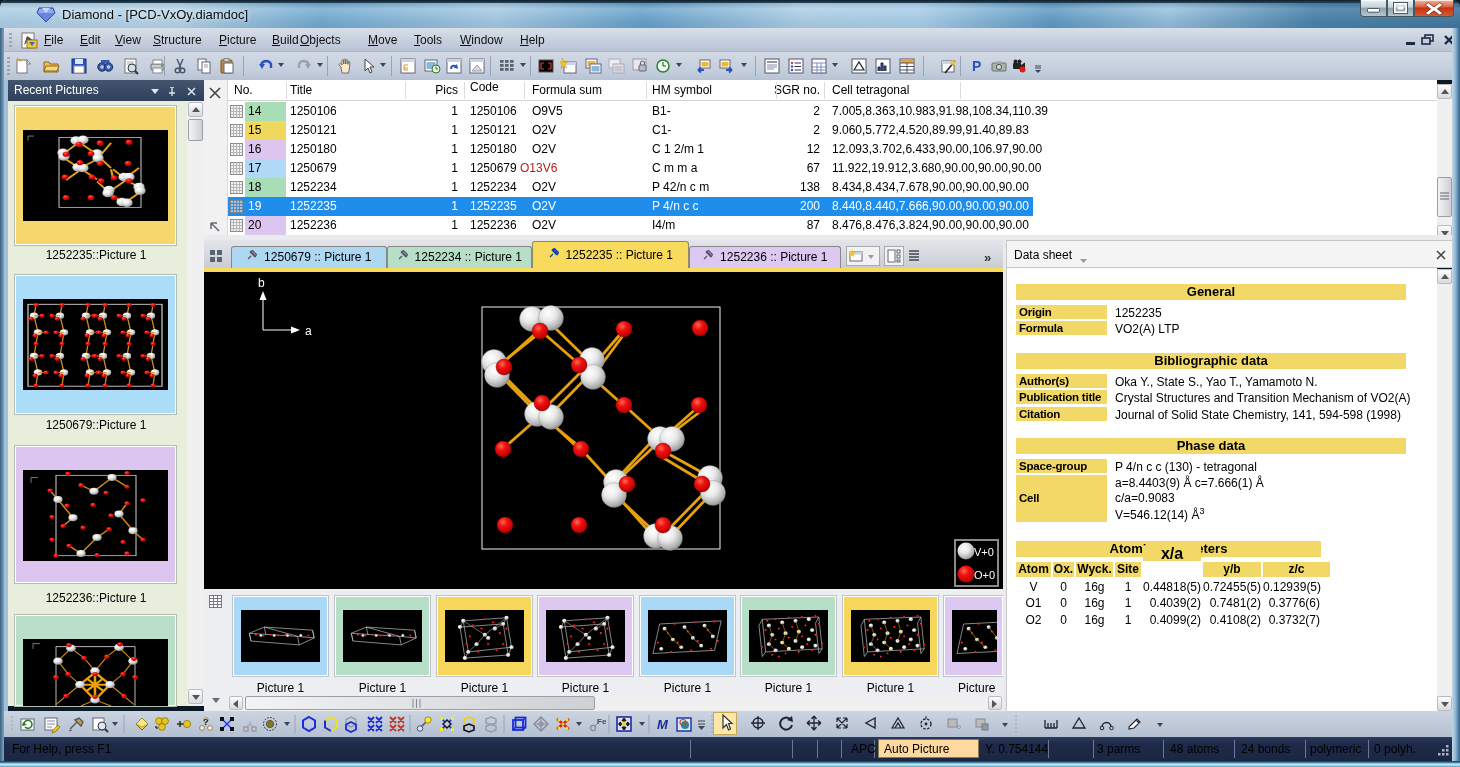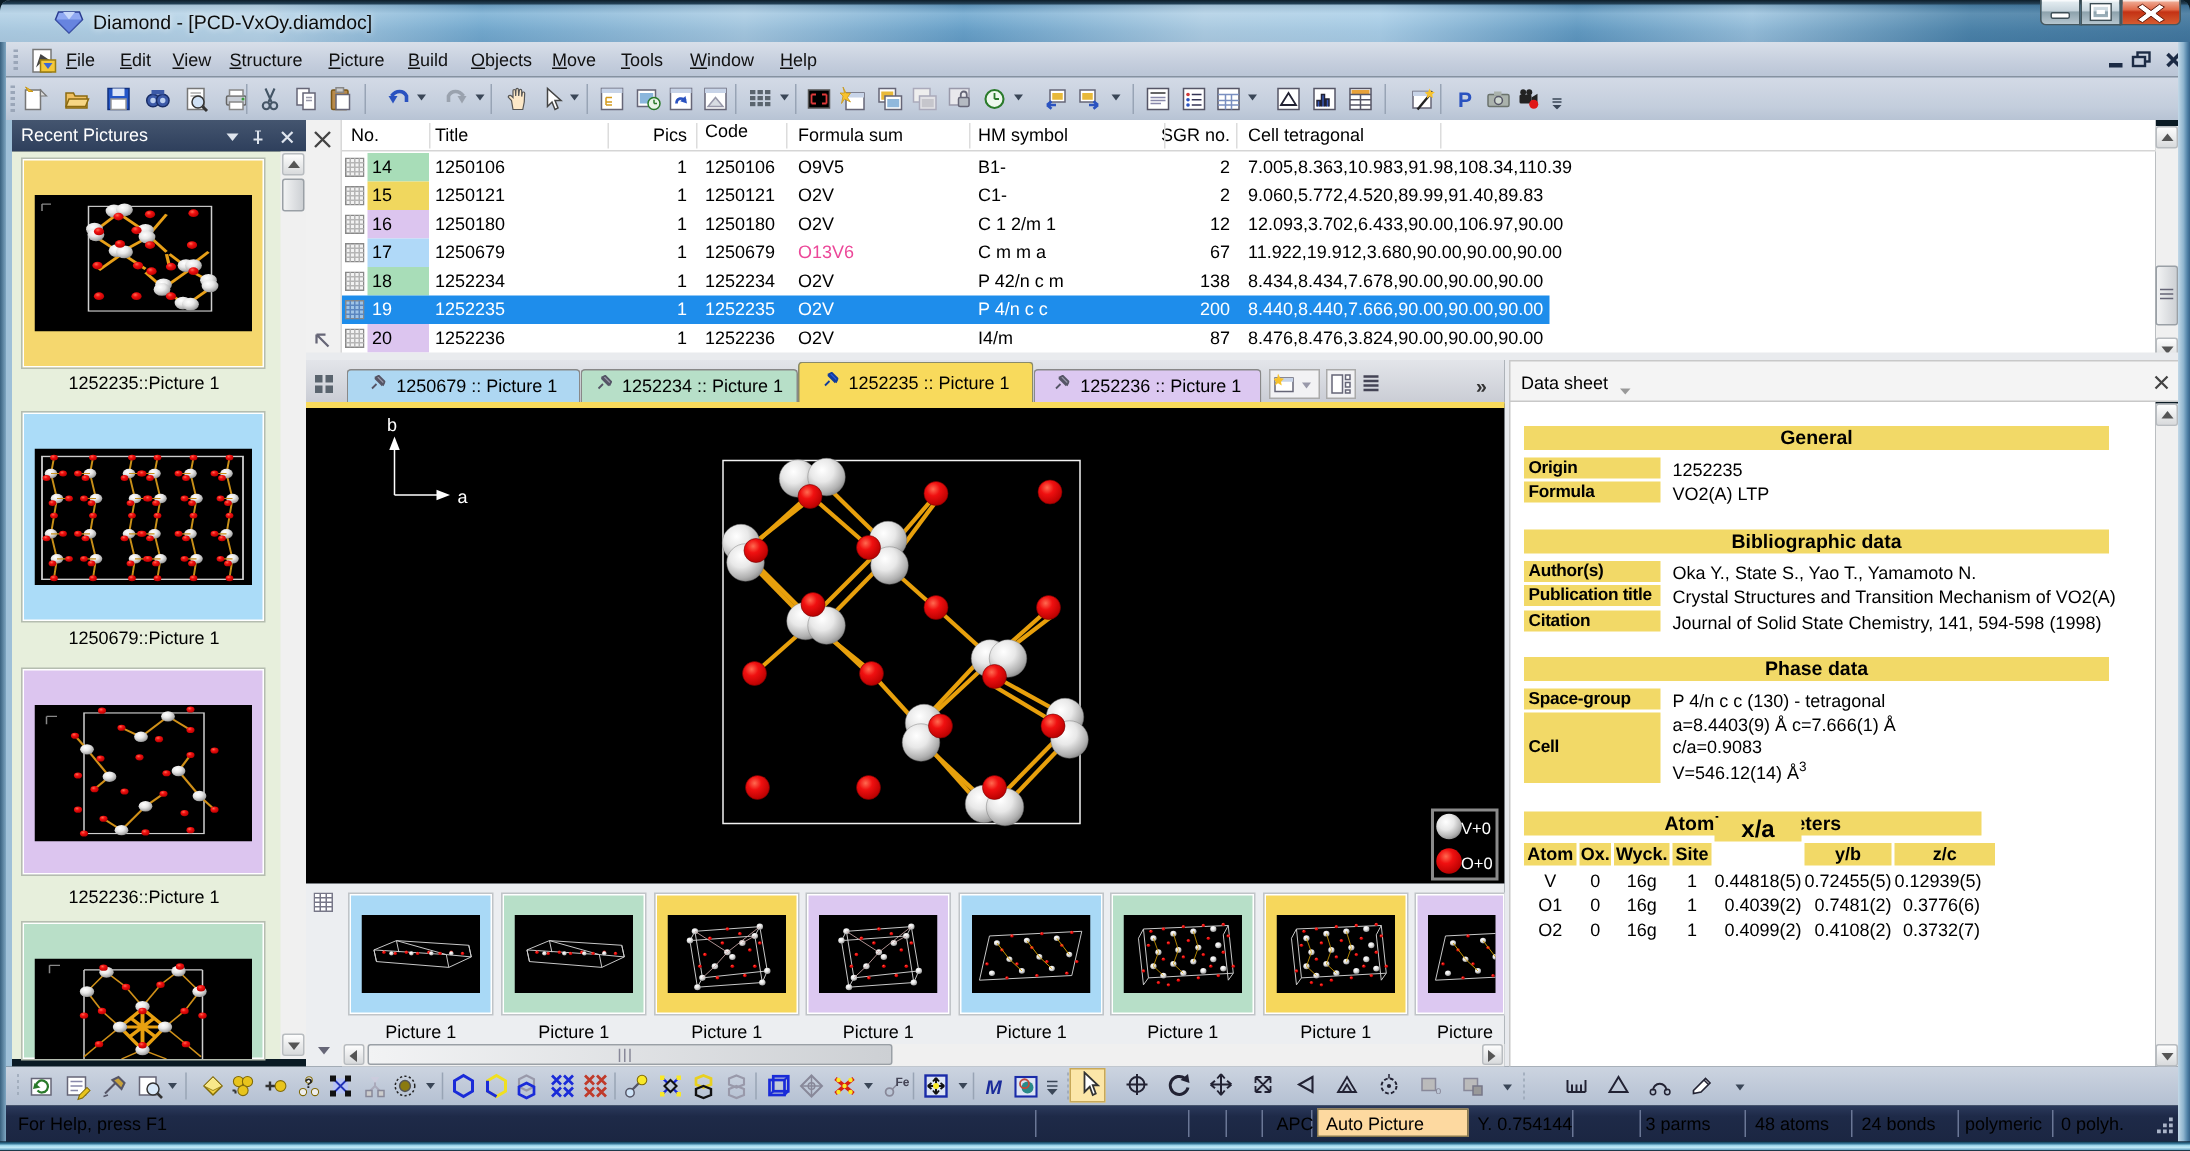--- a/index.html
+++ b/index.html
@@ -79,21 +79,21 @@
       <path d="M14 3 L20 7.5 L26 3 L29.5 5 L23.5 9.5 L29.5 14 L26 16 L20 11.5 L14 16 L10.5 14 L16.5 9.5 L10.5 5 Z" fill="#fff" stroke="#5c1608" stroke-width=".7"></path>
     </svg>
   </div>
 <div class="abs" id="menubar">
 <div class="menuitem" style="left:40px"><u>F</u>ile</div>
 <div class="menuitem" style="left:76px"><u>E</u>dit</div>
 <div class="menuitem" style="left:111px"><u>V</u>iew</div>
 <div class="menuitem" style="left:149px"><u>S</u>tructure</div>
 <div class="menuitem" style="left:215px"><u>P</u>icture</div>
 <div class="menuitem" style="left:268px"><u>B</u>uild</div>
-<div class="menuitem" style="left:310px"><u>O</u>bjects</div>
+<div class="menuitem" style="left:296px"><u>O</u>bjects</div>
 <div class="menuitem" style="left:364px"><u>M</u>ove</div>
 <div class="menuitem" style="left:410px"><u>T</u>ools</div>
 <div class="menuitem" style="left:456px"><u>W</u>indow</div>
 <div class="menuitem" style="left:516px"><u>H</u>elp</div>
 <svg class="abs" style="left:14px;top:3px" width="20" height="18" viewBox="0 0 20 18">
       <rect x="4" y="2" width="12" height="15" fill="#fff" stroke="#777"></rect>
       <polygon points="9,5 15,9 11,10 13,14 11,15 9,11 6,14" fill="#444"></polygon>
       <rect x="9" y="9" width="10" height="8" fill="#f4c83a" stroke="#9a7d10"></rect>
       <polygon points="11,11 17,11 14,15" fill="#3a66d8"></polygon>
     </svg>
@@ -700,21 +700,21 @@
 <div class="row" style="top:79px">
 <div class="gicon"><svg width="13" height="13" viewBox="0 0 13 13">
           <rect x="0.5" y="0.5" width="12" height="12" fill="#f2f2f2" stroke="#888"></rect>
           <path d="M0.5 3.5 h12 M0.5 6.5 h12 M0.5 9.5 h12 M3.5 0.5 v12 M6.5 0.5 v12 M9.5 0.5 v12" stroke="#b5b5b5" stroke-width="1"></path>
         </svg></div>
 <div class="abs" style="left:17px;top:0;width:41px;height:19px;background:#b0d9f8"></div>
 <div class="cell" style="left:20px">17</div>
 <div class="cell" style="left:62px;color:#000">1250679</div>
 <div class="cell" style="left:170px;width:60px;text-align:right;color:#000">1</div>
 <div class="cell" style="left:242px;color:#000">1250679</div>
-<div class="cell" style="left:304px;color:#ec4899">O13V6</div>
+<div class="cell" style="left:292px;color:#b91c1c">O13V6</div>
 <div class="cell" style="left:424px;color:#000">C m m a</div>
 <div class="cell" style="left:532px;width:60px;text-align:right;color:#000">67</div>
 <div class="cell" style="left:604px;color:#000">11.922,19.912,3.680,90.00,90.00,90.00</div>
 </div>
 <div class="row" style="top:98px">
 <div class="gicon"><svg width="13" height="13" viewBox="0 0 13 13">
           <rect x="0.5" y="0.5" width="12" height="12" fill="#f2f2f2" stroke="#888"></rect>
           <path d="M0.5 3.5 h12 M0.5 6.5 h12 M0.5 9.5 h12 M3.5 0.5 v12 M6.5 0.5 v12 M9.5 0.5 v12" stroke="#b5b5b5" stroke-width="1"></path>
         </svg></div>
 <div class="abs" style="left:17px;top:0;width:41px;height:19px;background:#a8ddb8"></div>

